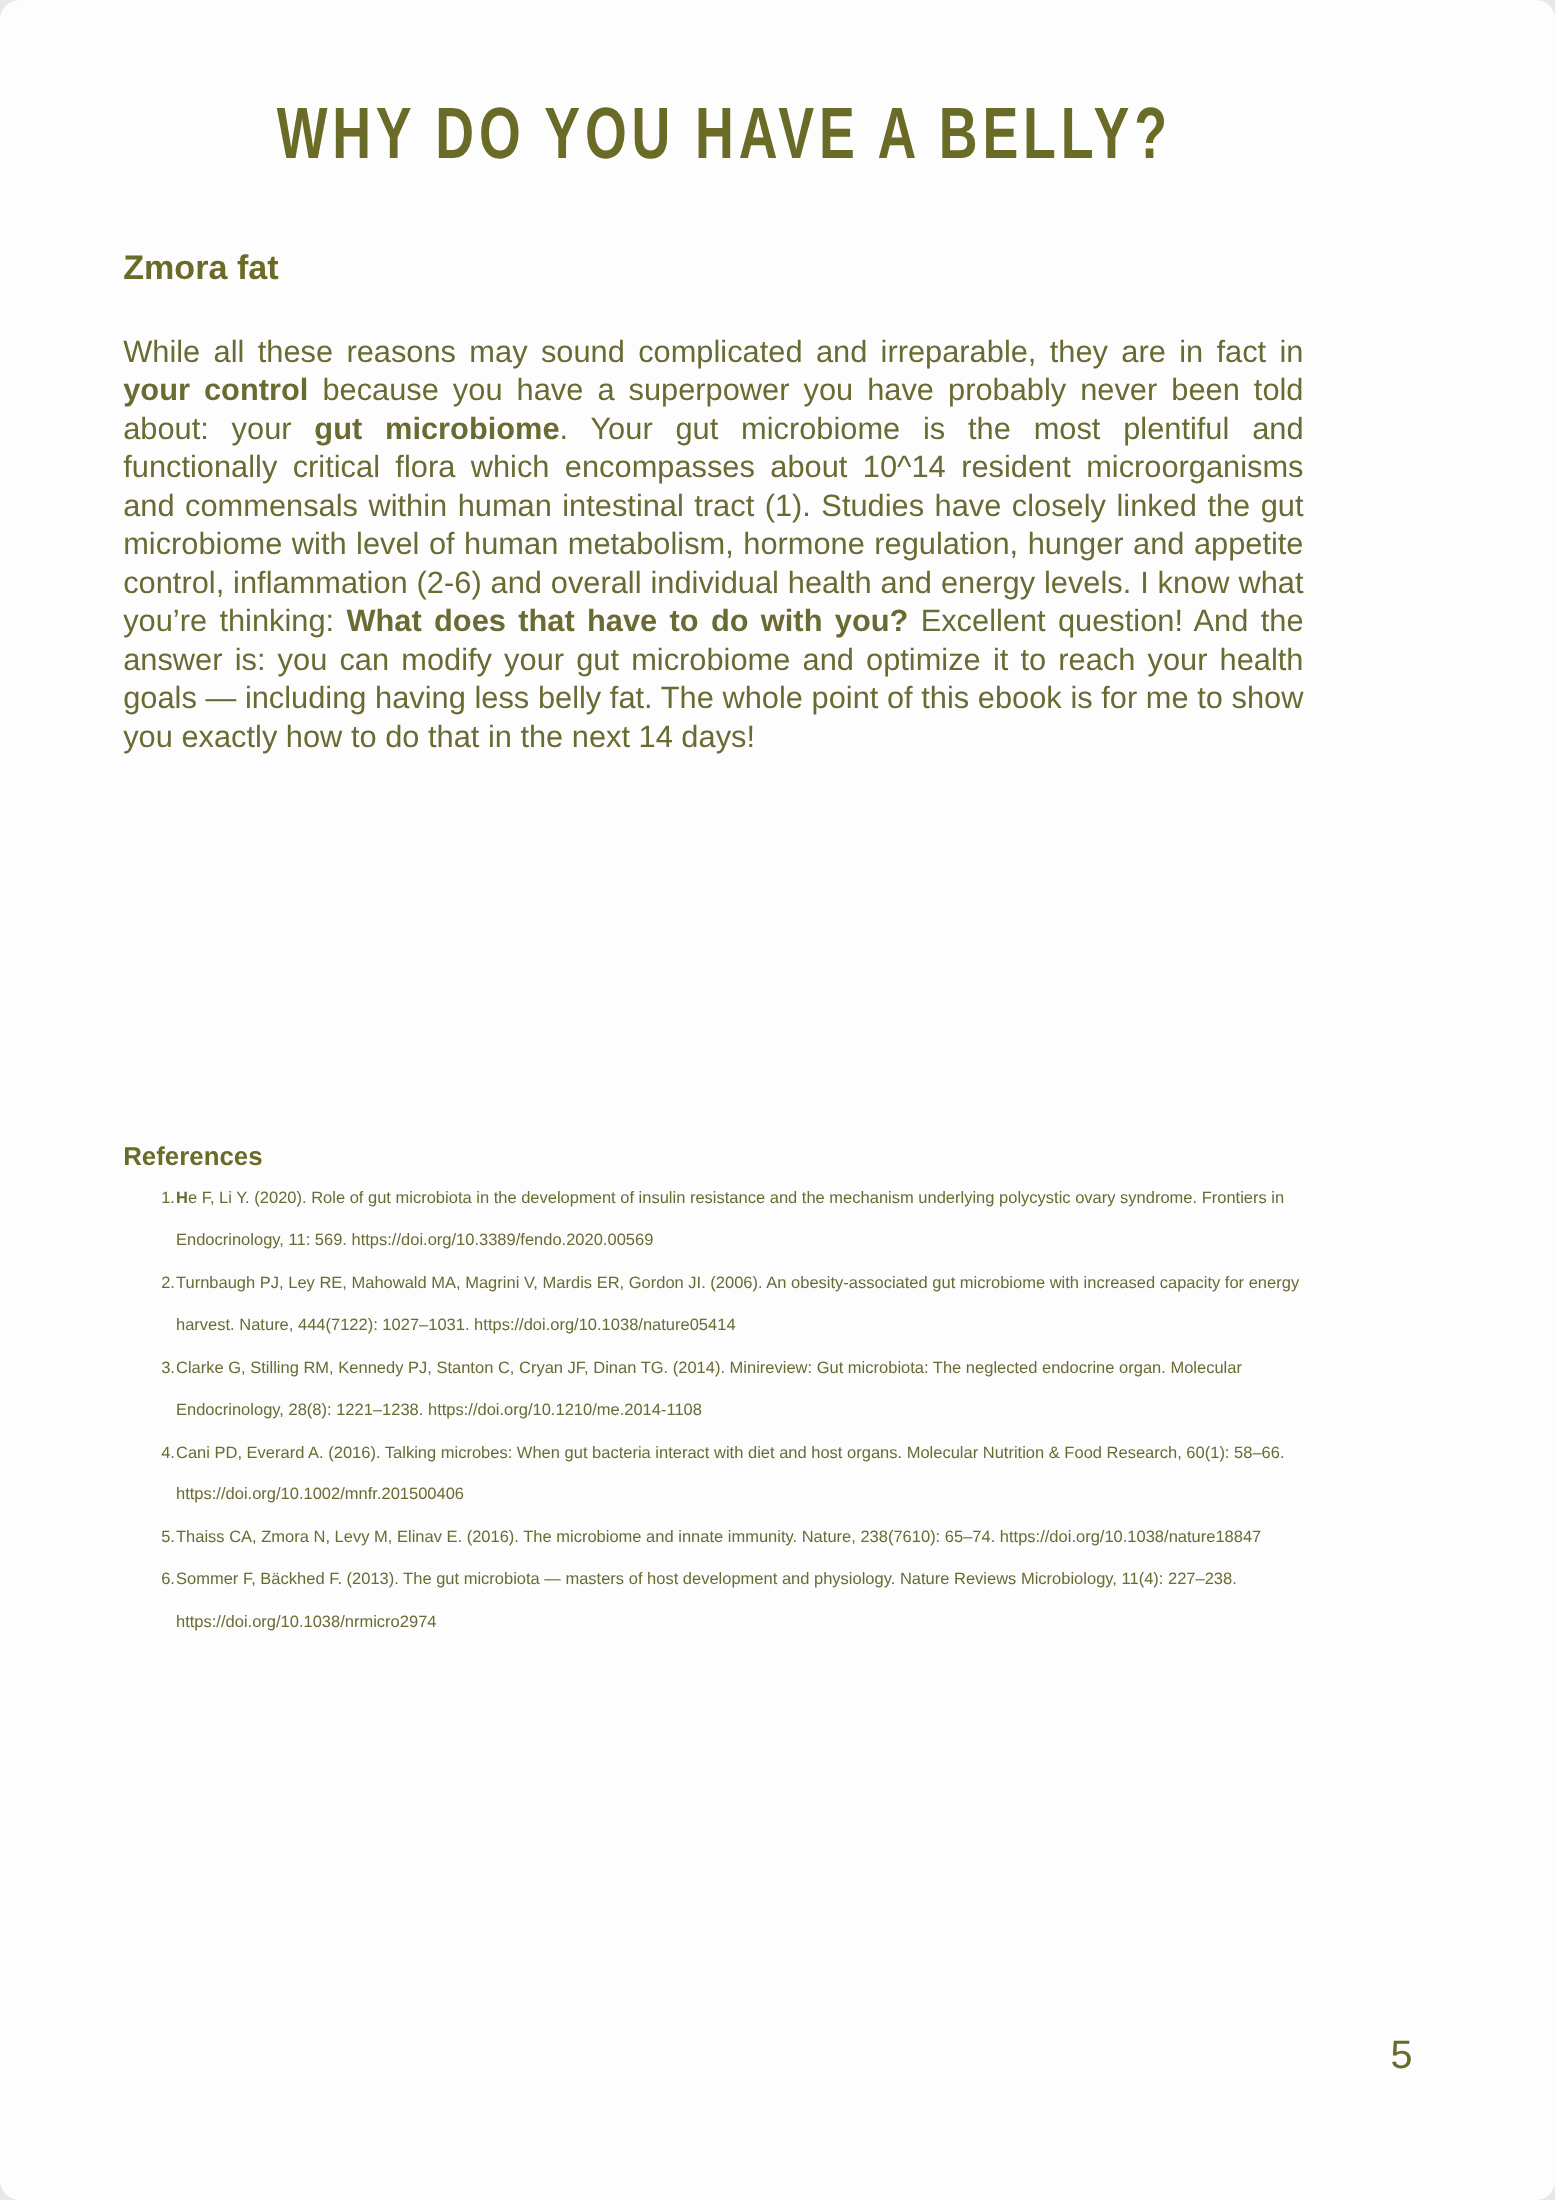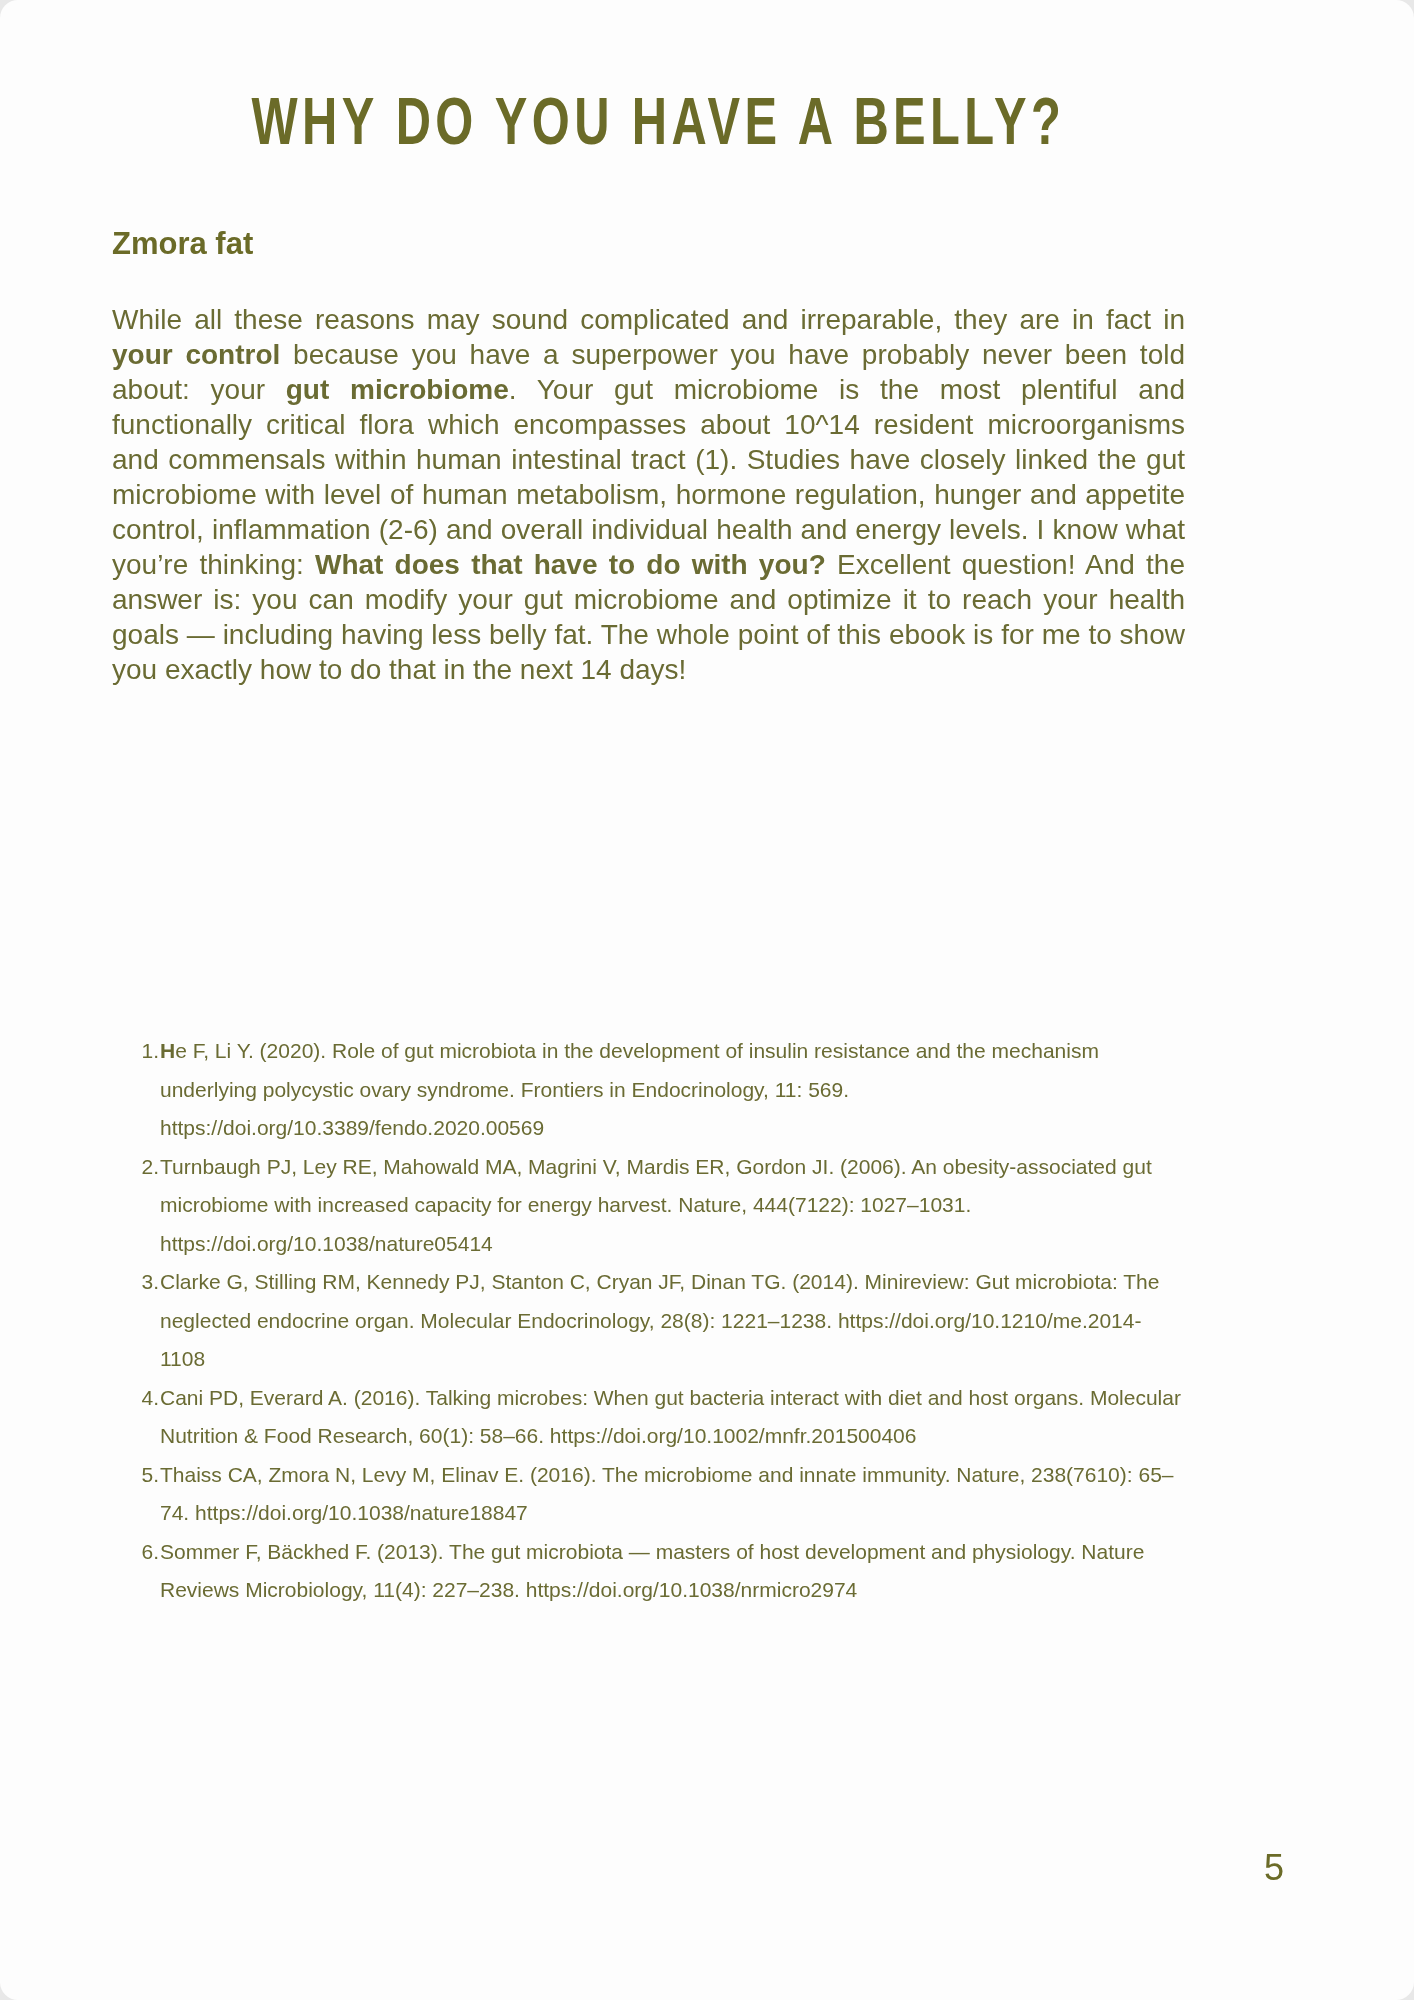--- a/index.html
+++ b/index.html
@@ -70,21 +70,21 @@
   }
   .references ol {
     list-style: none;
     margin: 0;
     padding: 0 0 0 48px;
     counter-reset: ref;
   }
   .references li {
     counter-increment: ref;
     position: relative;
-    font-size: 21px;
+    font-size: 15px;
     line-height: 38.5px;
   }
   .references li::before {
     content: counter(ref) ".";
     position: absolute;
     right: 100%;
     top: 0;
     margin-right: 1px;
   }
   .references li b { font-weight: 700; }
@@ -102,20 +102,21 @@
 
 <div class="page">
 
   <h1 class="doc-title">WHY DO YOU HAVE A BELLY?</h1>
 
   <h2 class="section-heading">Zmora fat</h2>
 
   <p class="body-paragraph"><span>While all these reasons may sound complicated and irreparable, they are in fact in </span><b>your control</b><span> because you have a superpower you have probably never been told about: your </span><b>gut microbiome</b><span>. Your gut microbiome is the most plentiful and functionally critical flora which encompasses about 10^14 resident microorganisms and commensals within human intestinal tract (1). Studies have closely linked the gut microbiome with level of human metabolism, hormone regulation, hunger and appetite control, inflammation (2-6) and overall individual health and energy levels. I know what you’re thinking: </span><b>What does that have to do with you?</b><span> Excellent question! And the answer is: you can modify your gut microbiome and optimize it to reach your health goals — including having less belly fat. The whole point of this ebook is for me to show you exactly how to do that in the next 14 days!</span></p>
 
   <div class="references">
+    <h3>References</h3>
     <ol>
         <li><b>H</b><span>e F, Li Y. (2020). Role of gut microbiota in the development of insulin resistance and the mechanism underlying polycystic ovary syndrome. Frontiers in Endocrinology, 11: 569. https://doi.org/10.3389/fendo.2020.00569</span></li>
         <li><span>Turnbaugh PJ, Ley RE, Mahowald MA, Magrini V, Mardis ER, Gordon JI. (2006). An obesity-associated gut microbiome with increased capacity for energy harvest. Nature, 444(7122): 1027–1031. https://doi.org/10.1038/nature05414</span></li>
         <li><span>Clarke G, Stilling RM, Kennedy PJ, Stanton C, Cryan JF, Dinan TG. (2014). Minireview: Gut microbiota: The neglected endocrine organ. Molecular Endocrinology, 28(8): 1221–1238. https://doi.org/10.1210/me.2014-1108</span></li>
         <li><span>Cani PD, Everard A. (2016). Talking microbes: When gut bacteria interact with diet and host organs. Molecular Nutrition &amp; Food Research, 60(1): 58–66. https://doi.org/10.1002/mnfr.201500406</span></li>
         <li><span>Thaiss CA, Zmora N, Levy M, Elinav E. (2016). The microbiome and innate immunity. Nature, 238(7610): 65–74. https://doi.org/10.1038/nature18847</span></li>
         <li><span>Sommer F, Bäckhed F. (2013). The gut microbiota — masters of host development and physiology. Nature Reviews Microbiology, 11(4): 227–238. https://doi.org/10.1038/nrmicro2974</span></li>
       </ol>
   </div>
 

